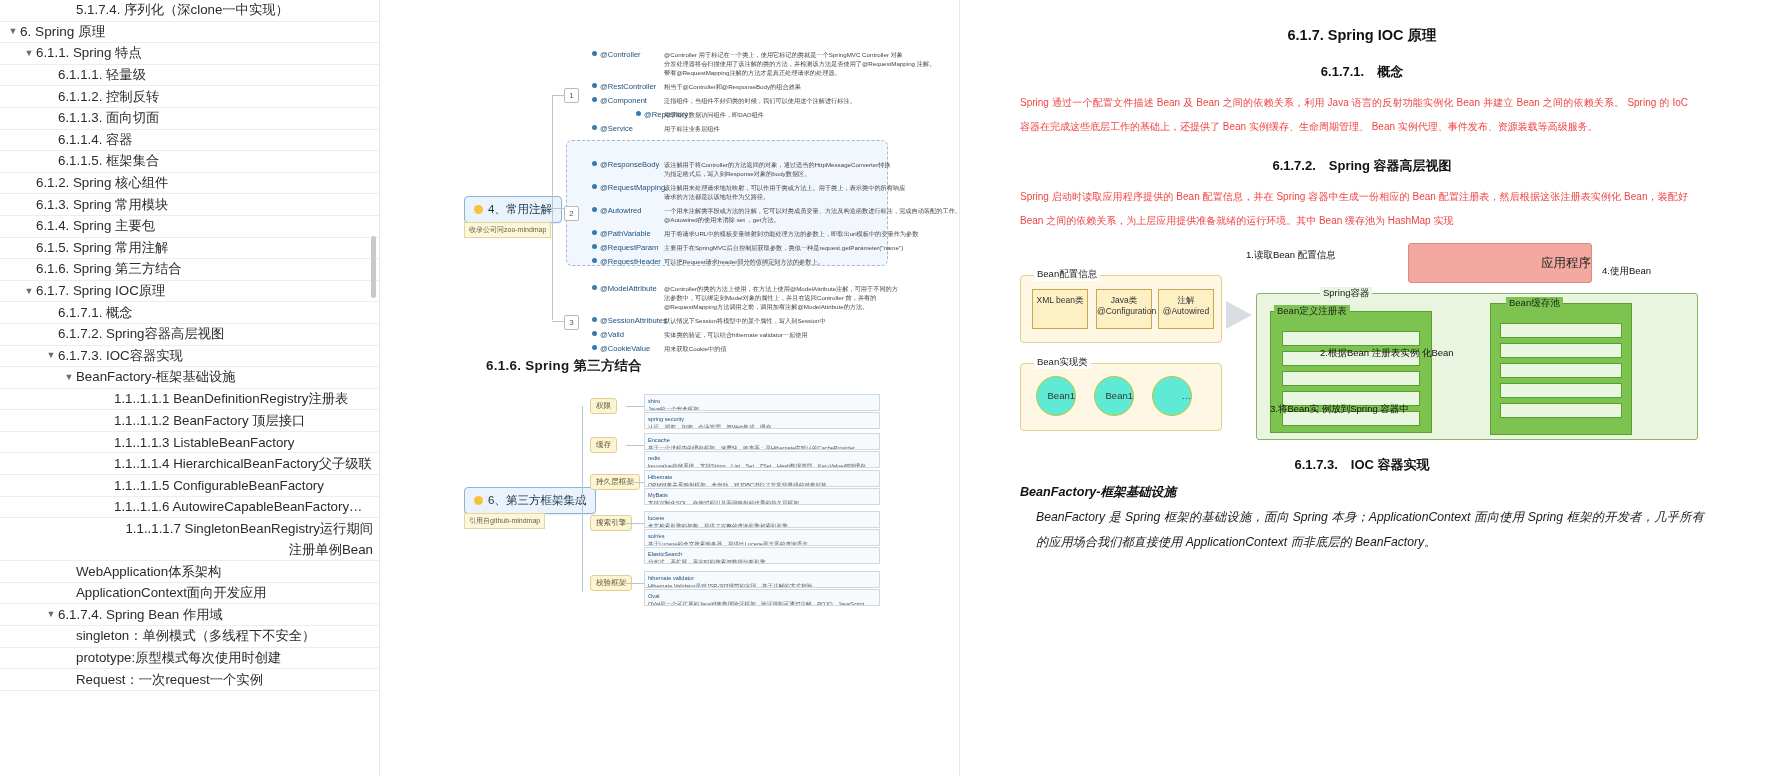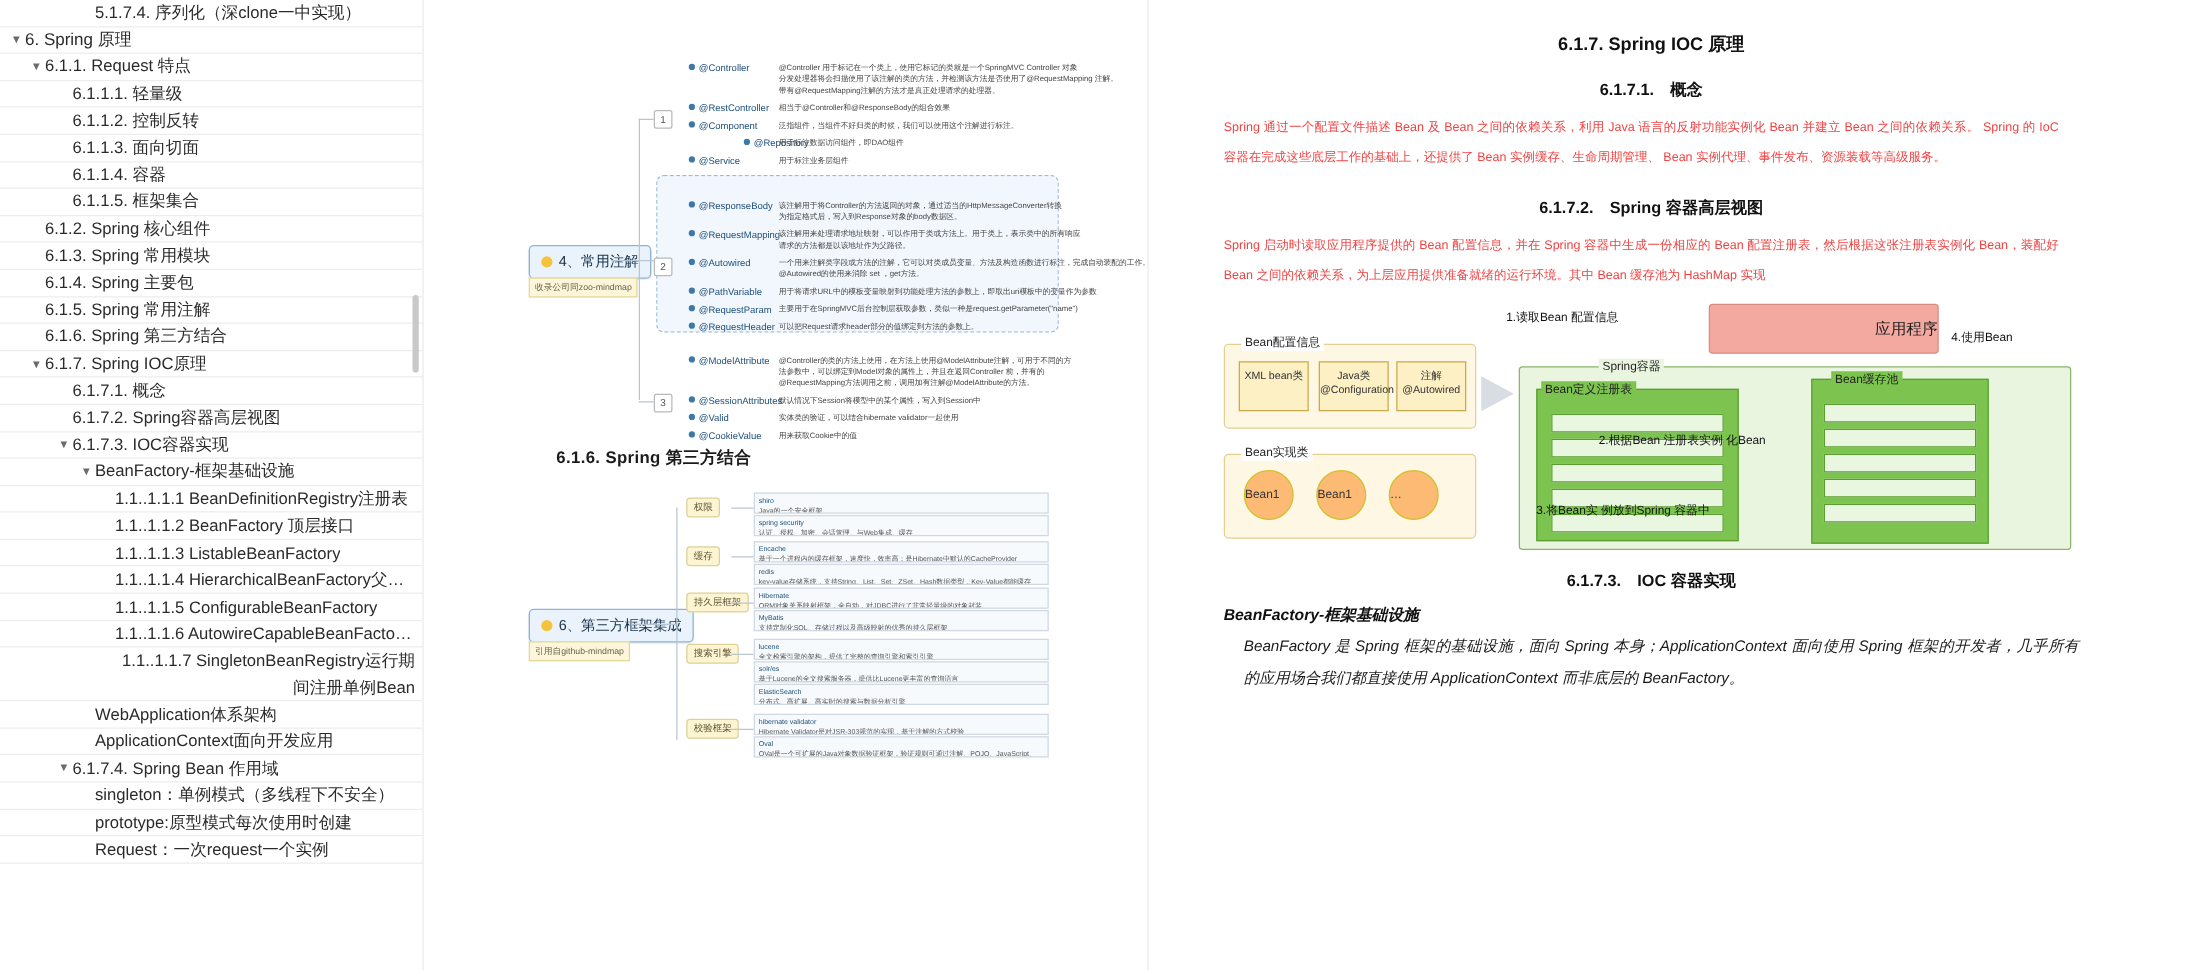--- a/index.html
+++ b/index.html
@@ -16,21 +16,21 @@
   }
   .app {
     display: flex;
     width: 1765px;
     height: 776px;
     position: relative;
   }
 
   
   .toc {
-    width: 339px;
+    width: 380px;
     height: 776px;
     box-sizing: border-box;
     overflow: hidden;
     position: relative;
     background: #ffffff;
     border-right: 1px solid #e7e7e7;
     padding-top: 0px;
   }
   .toc-scroll {
     position: absolute;
@@ -63,21 +63,21 @@
     text-align: center;
     font-size: 9px;
     color: #6b6b6b;
     line-height: 1;
   }
   .toc-item .caret.empty { color: transparent; }
   .toc-item.lvl0 { padding-left: 6px; font-size: 13.6px; }
   .toc-item.lvl1 { padding-left: 22px; }
   .toc-item.lvl2 { padding-left: 44px; }
   .toc-item.lvl3 { padding-left: 62px; }
-  .toc-item.lvl4 { padding-left: 78px; }
+  .toc-item.lvl4 { padding-left: 100px; }
   .toc-item.wrap { height: 43px; text-align: right; }
   .toc-item.wrap .label { white-space: normal; line-height: 21px; }
 
   
   .page-mid {
     width: 580px;
     height: 776px;
     position: relative;
     background: #fff;
     box-sizing: border-box;
@@ -311,23 +311,23 @@
     color: #333;
     text-align: center;
     line-height: 11px;
     padding-top: 5px;
     box-sizing: border-box;
   }
   .d-circle {
     position: absolute;
     width: 38px; height: 38px;
     border-radius: 50%;
-    background: #fdba74;
+    background: #5eead4;
     border: 1px solid #cfc02c;
-    text-align: left;
+    text-align: right;
     line-height: 38px;
     font-size: 9.5px;
     color: #333;
   }
   .d-label {
     position: absolute;
     font-size: 9.5px;
     color: #111;
     white-space: nowrap;
     line-height: 12px;
@@ -351,21 +351,21 @@
         <div class="toc-item lvl3">
           <span class="caret empty"></span>
           <span class="label">5.1.7.4. 序列化（深clone一中实现）</span>
         </div>
         <div class="toc-item lvl0">
           <span class="caret">▼</span>
           <span class="label">6. Spring 原理</span>
         </div>
         <div class="toc-item lvl1">
           <span class="caret">▼</span>
-          <span class="label">6.1.1. Request 特点</span>
+          <span class="label">6.1.1. Spring 特点</span>
         </div>
         <div class="toc-item lvl2">
           <span class="caret empty"></span>
           <span class="label">6.1.1.1. 轻量级</span>
         </div>
         <div class="toc-item lvl2">
           <span class="caret empty"></span>
           <span class="label">6.1.1.2. 控制反转</span>
         </div>
         <div class="toc-item lvl2">

